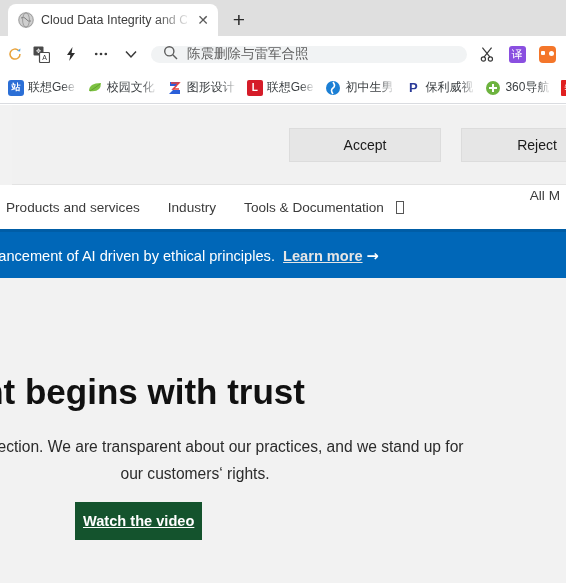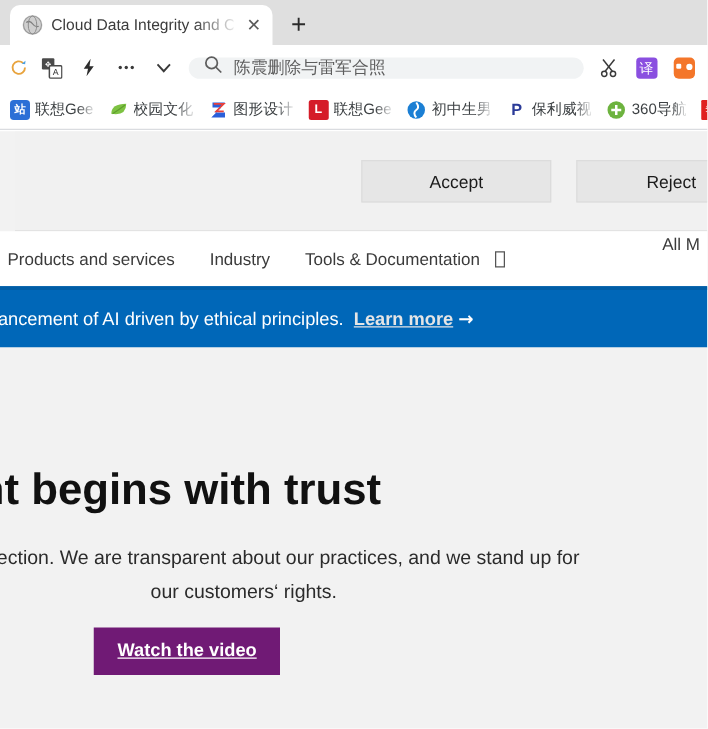--- a/index.html
+++ b/index.html
@@ -250,22 +250,22 @@
     width: 750px;
     text-align: center;
     font-size: 15.6px;
     line-height: 27px;
     color: #2b2b2b;
   }
   .hero-cta {
     position: absolute;
     left: 75px; top: 224px;
     height: 38px;
-    padding: 0 19px;
-    background: #701a75;
+    padding: 0 8px;
+    background: #14532d;
     color: #ffffff;
     font-size: 14.6px;
     font-weight: bold;
     display: flex; align-items: center; justify-content: center;
   }
 </style>
 </head>
 <body>
 
 <div class="browser">

